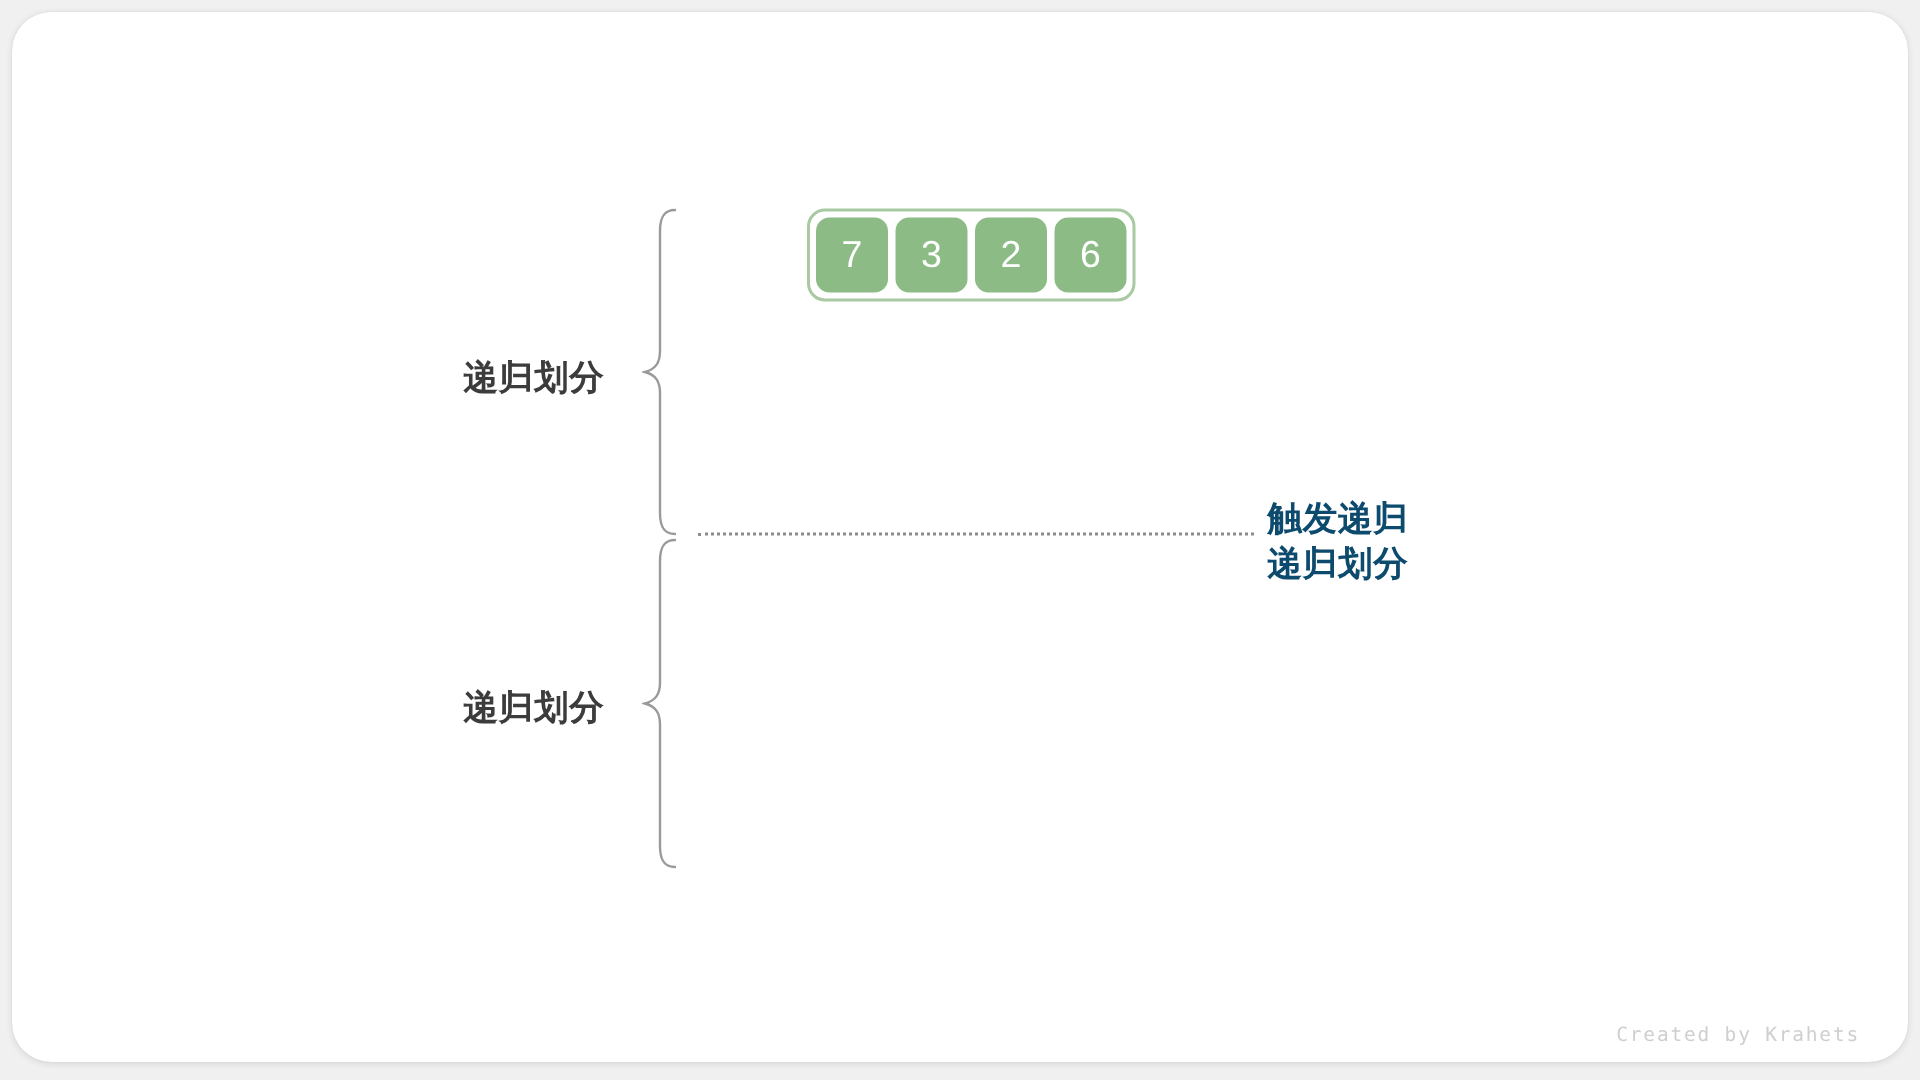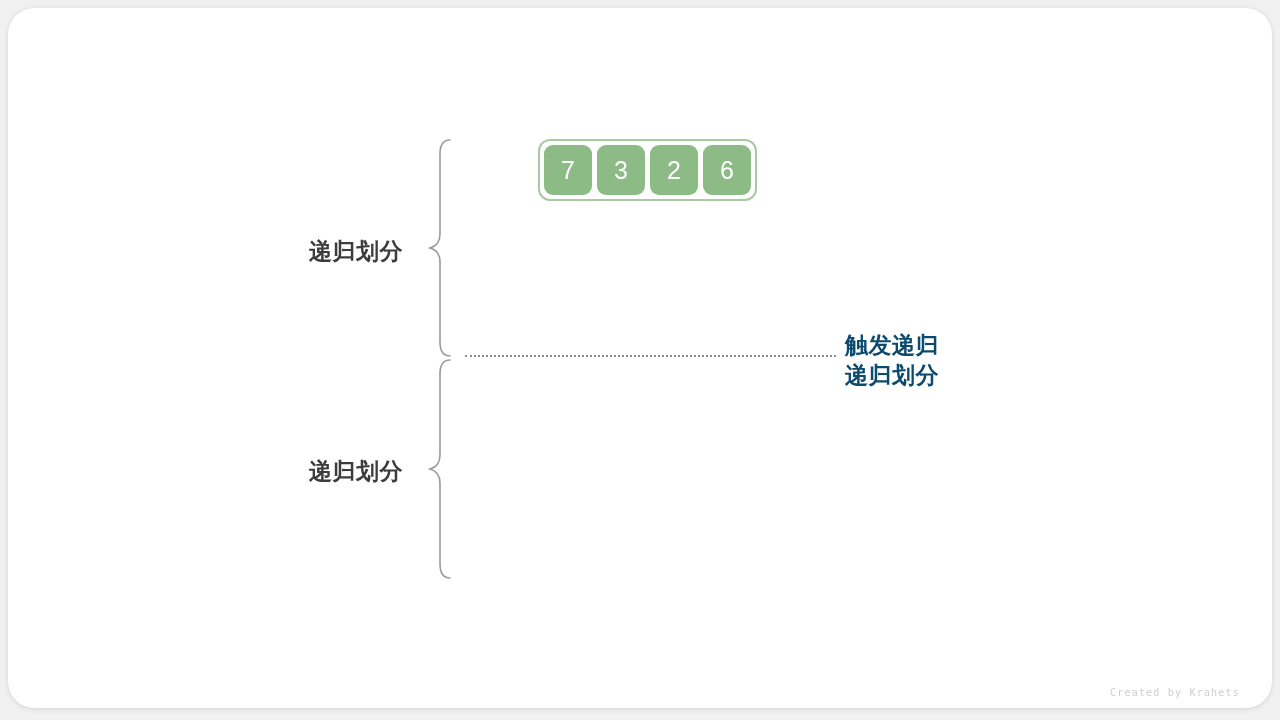--- a/index.html
+++ b/index.html
@@ -106,21 +106,21 @@
     letter-spacing: 0.5px;
     white-space: nowrap;
   }
 
   
   .credit {
     position: absolute;
     right: 40px;
     bottom: 22px;
     color: #cfcfcf;
-    font-size: 10px;
+    font-size: 13px;
     font-family: "DejaVu Sans Mono", "Liberation Mono", monospace;
     letter-spacing: 1.2px;
     white-space: nowrap;
     text-align: right;
   }
 </style>
 </head>
 <body>
 
 <div id="stage">

